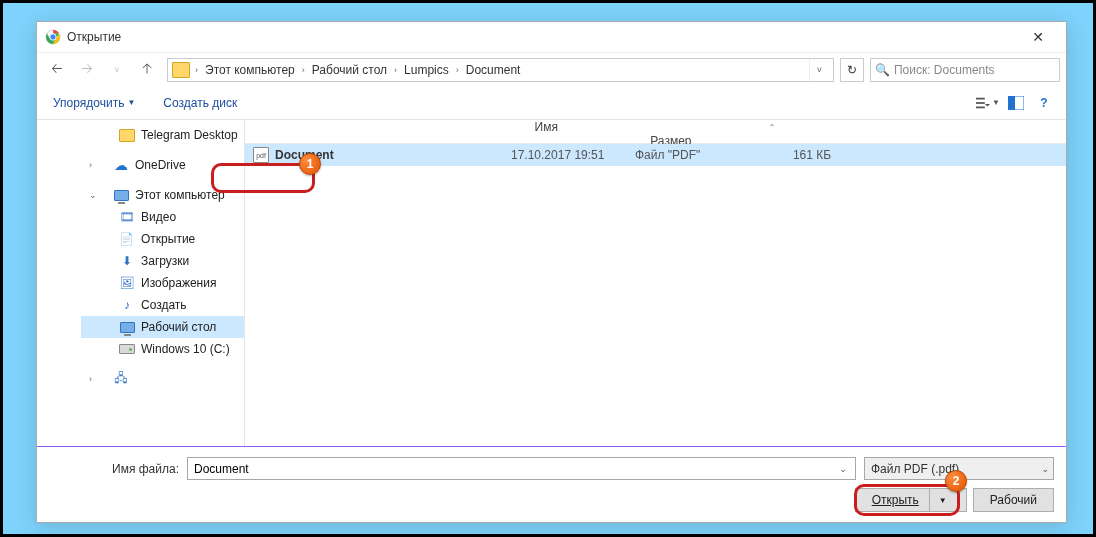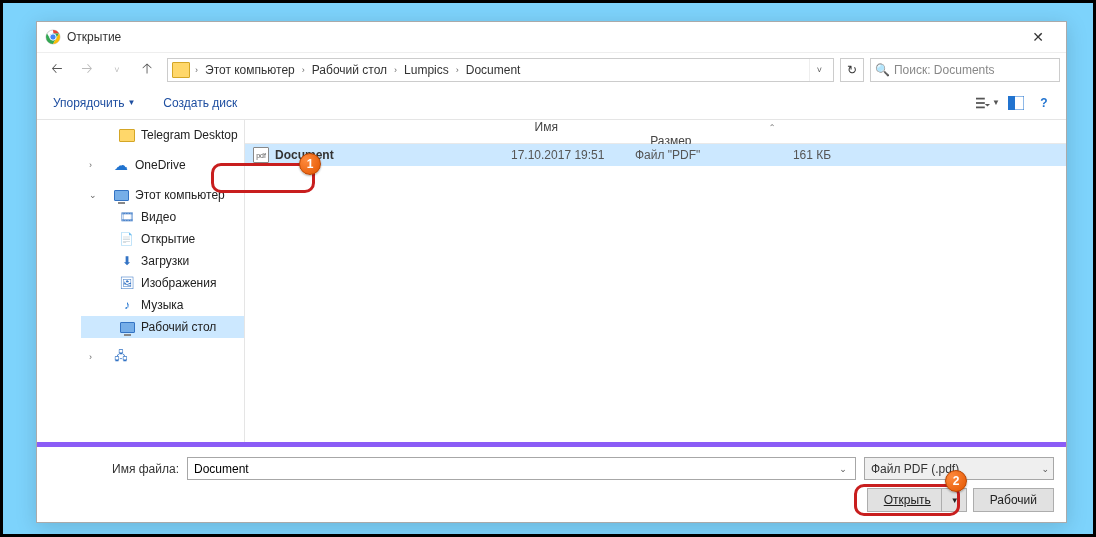--- a/index.html
+++ b/index.html
@@ -45,31 +45,31 @@
 .filerow { height: 22px; display:flex; align-items:center; background:#cce8ff; }
 .fc { padding:0 8px; overflow:hidden; white-space:nowrap; color:#333; }
 .fc.name { width:258px; display:flex; align-items:center; gap:6px; }
 .fc.date { width:124px; color:#555; }
 .fc.type { width:140px; color:#555; }
 .fc.size { width:90px; text-align:center; color:#555; }
 .pdficon { width:16px; height:16px; border:1px solid #888; background:#fff; display:flex; align-items:center; justify-content:center; font-size:7px; color:#555; line-height:1; border-radius:1px; }
 .callout1 { position:absolute; left: 208px; top: 160px; width: 104px; height: 30px; border: 3px solid #c81e1e; border-radius: 10px; pointer-events:none; }
 .badge { position:absolute; width:22px; height:22px; border-radius:50%; background:radial-gradient(circle at 30% 30%, #ff8a3d, #e25500); color:#fff; font-weight:bold; display:flex; align-items:center; justify-content:center; font-size:12px; border:1px solid #b84400; box-shadow:0 1px 2px rgba(0,0,0,0.3); pointer-events:none; }
 .badge1 { left: 296px; top: 150px; }
-.bottom { border-top:5px solid #8b5cf6; padding: 10px 12px 10px 12px; background:#fff; }
+.bottom { border-top:1px solid #8b5cf6; padding: 10px 12px 10px 12px; background:#fff; }
 .row1 { display:flex; align-items:center; gap:8px; margin-bottom:8px; }
 .row1 .lbl { width:130px; text-align:right; color:#333; }
 .fileinput { flex:1; height:23px; border:1px solid #a7a7a7; padding: 0 6px; display:flex; align-items:center; position:relative; }
 .fileinput .dd { position:absolute; right:4px; font-size:9px; color:#555; width:16px; height:21px; display:flex; align-items:center; justify-content:center; }
 .fileinput span.val { color:#000; }
 .filter { width: 190px; height:23px; border:1px solid #a7a7a7; background:#efefef; display:flex; align-items:center; padding:0 6px; position:relative; color:#333; }
 .filter .dd { position:absolute; right:4px; font-size:9px; color:#555; }
 .row2 { display:flex; justify-content:flex-end; gap:6px; position:relative; }
 .winbtn { height:24px; border:1px solid #adadad; background:#e1e1e1; padding: 0 16px; display:flex; align-items:center; color:#222; }
-.winbtn.split { padding-right: 4px; }
+.winbtn.split { padding-right: 16px; }
 .winbtn.split .sep { width:1px; height:22px; background:#adadad; margin:0 6px 0 10px; }
 .winbtn.split .dd { font-size:8px; padding: 0 3px; }
 .callout2 { position:absolute; right: 94px; bottom: -4px; width: 106px; height: 32px; border:3px solid #c81e1e; border-radius:10px; pointer-events:none; }
 .badge2 { right: 84px; bottom: 34px; left:auto; top:auto; }
 .ico-folder { width:16px; height:13px; background:#ffd76a; border:1px solid #d4a626; border-radius:1px; }
 .ico-monitor { width:15px; height:11px; border:1px solid #3373c4; background:#76aee8; position:relative; border-radius:1px; }
 .ico-monitor:after { content:""; position:absolute; left:3px; right:3px; bottom:-4px; height:2px; background:#888; }
 .ico-cloud { color:#2173cf; font-size:14px; }
 .ico-drive { width:16px; height:10px; background:#d9d9d9; border:1px solid #888; border-radius:1px; position:relative; }
 .ico-drive:after{content:"";position:absolute;right:2px;top:3px;width:3px;height:3px;background:#5bb95b;border-radius:50%;}
@@ -182,27 +182,33 @@
       <div class="sbitem idt">
             <span class="sbicon" style="color:#3373c4;">⬇</span>
             <span>Загрузки</span>
           </div>
       <div class="sbitem idt">
             <span class="sbicon" style="color:#3373c4;">🖼</span>
             <span>Изображения</span>
           </div>
       <div class="sbitem idt">
             <span class="sbicon" style="color:#2173cf;">♪</span>
-            <span>Музыка</span>
+            <span>Создать</span>
           </div>
       <div class="sbitem idt sel">
             <span class="sbicon">
               <span class="ico-monitor"></span>
             </span>
             <span>Рабочий стол</span>
+          </div>
+      <div class="sbitem idt">
+            <span class="sbicon">
+              <span class="ico-drive"></span>
+            </span>
+            <span>Windows 10 (C:)</span>
           </div>
       <div style="height:8px;"></div>
       <div class="sbitem" style="padding-left:26px;">
             <span class="exp">›</span>
             <span class="sbicon" style="color:#3373c4;">🖧</span>
           </div>
     </div>
 
     <div class="filepane">
       <div class="colheaders">

